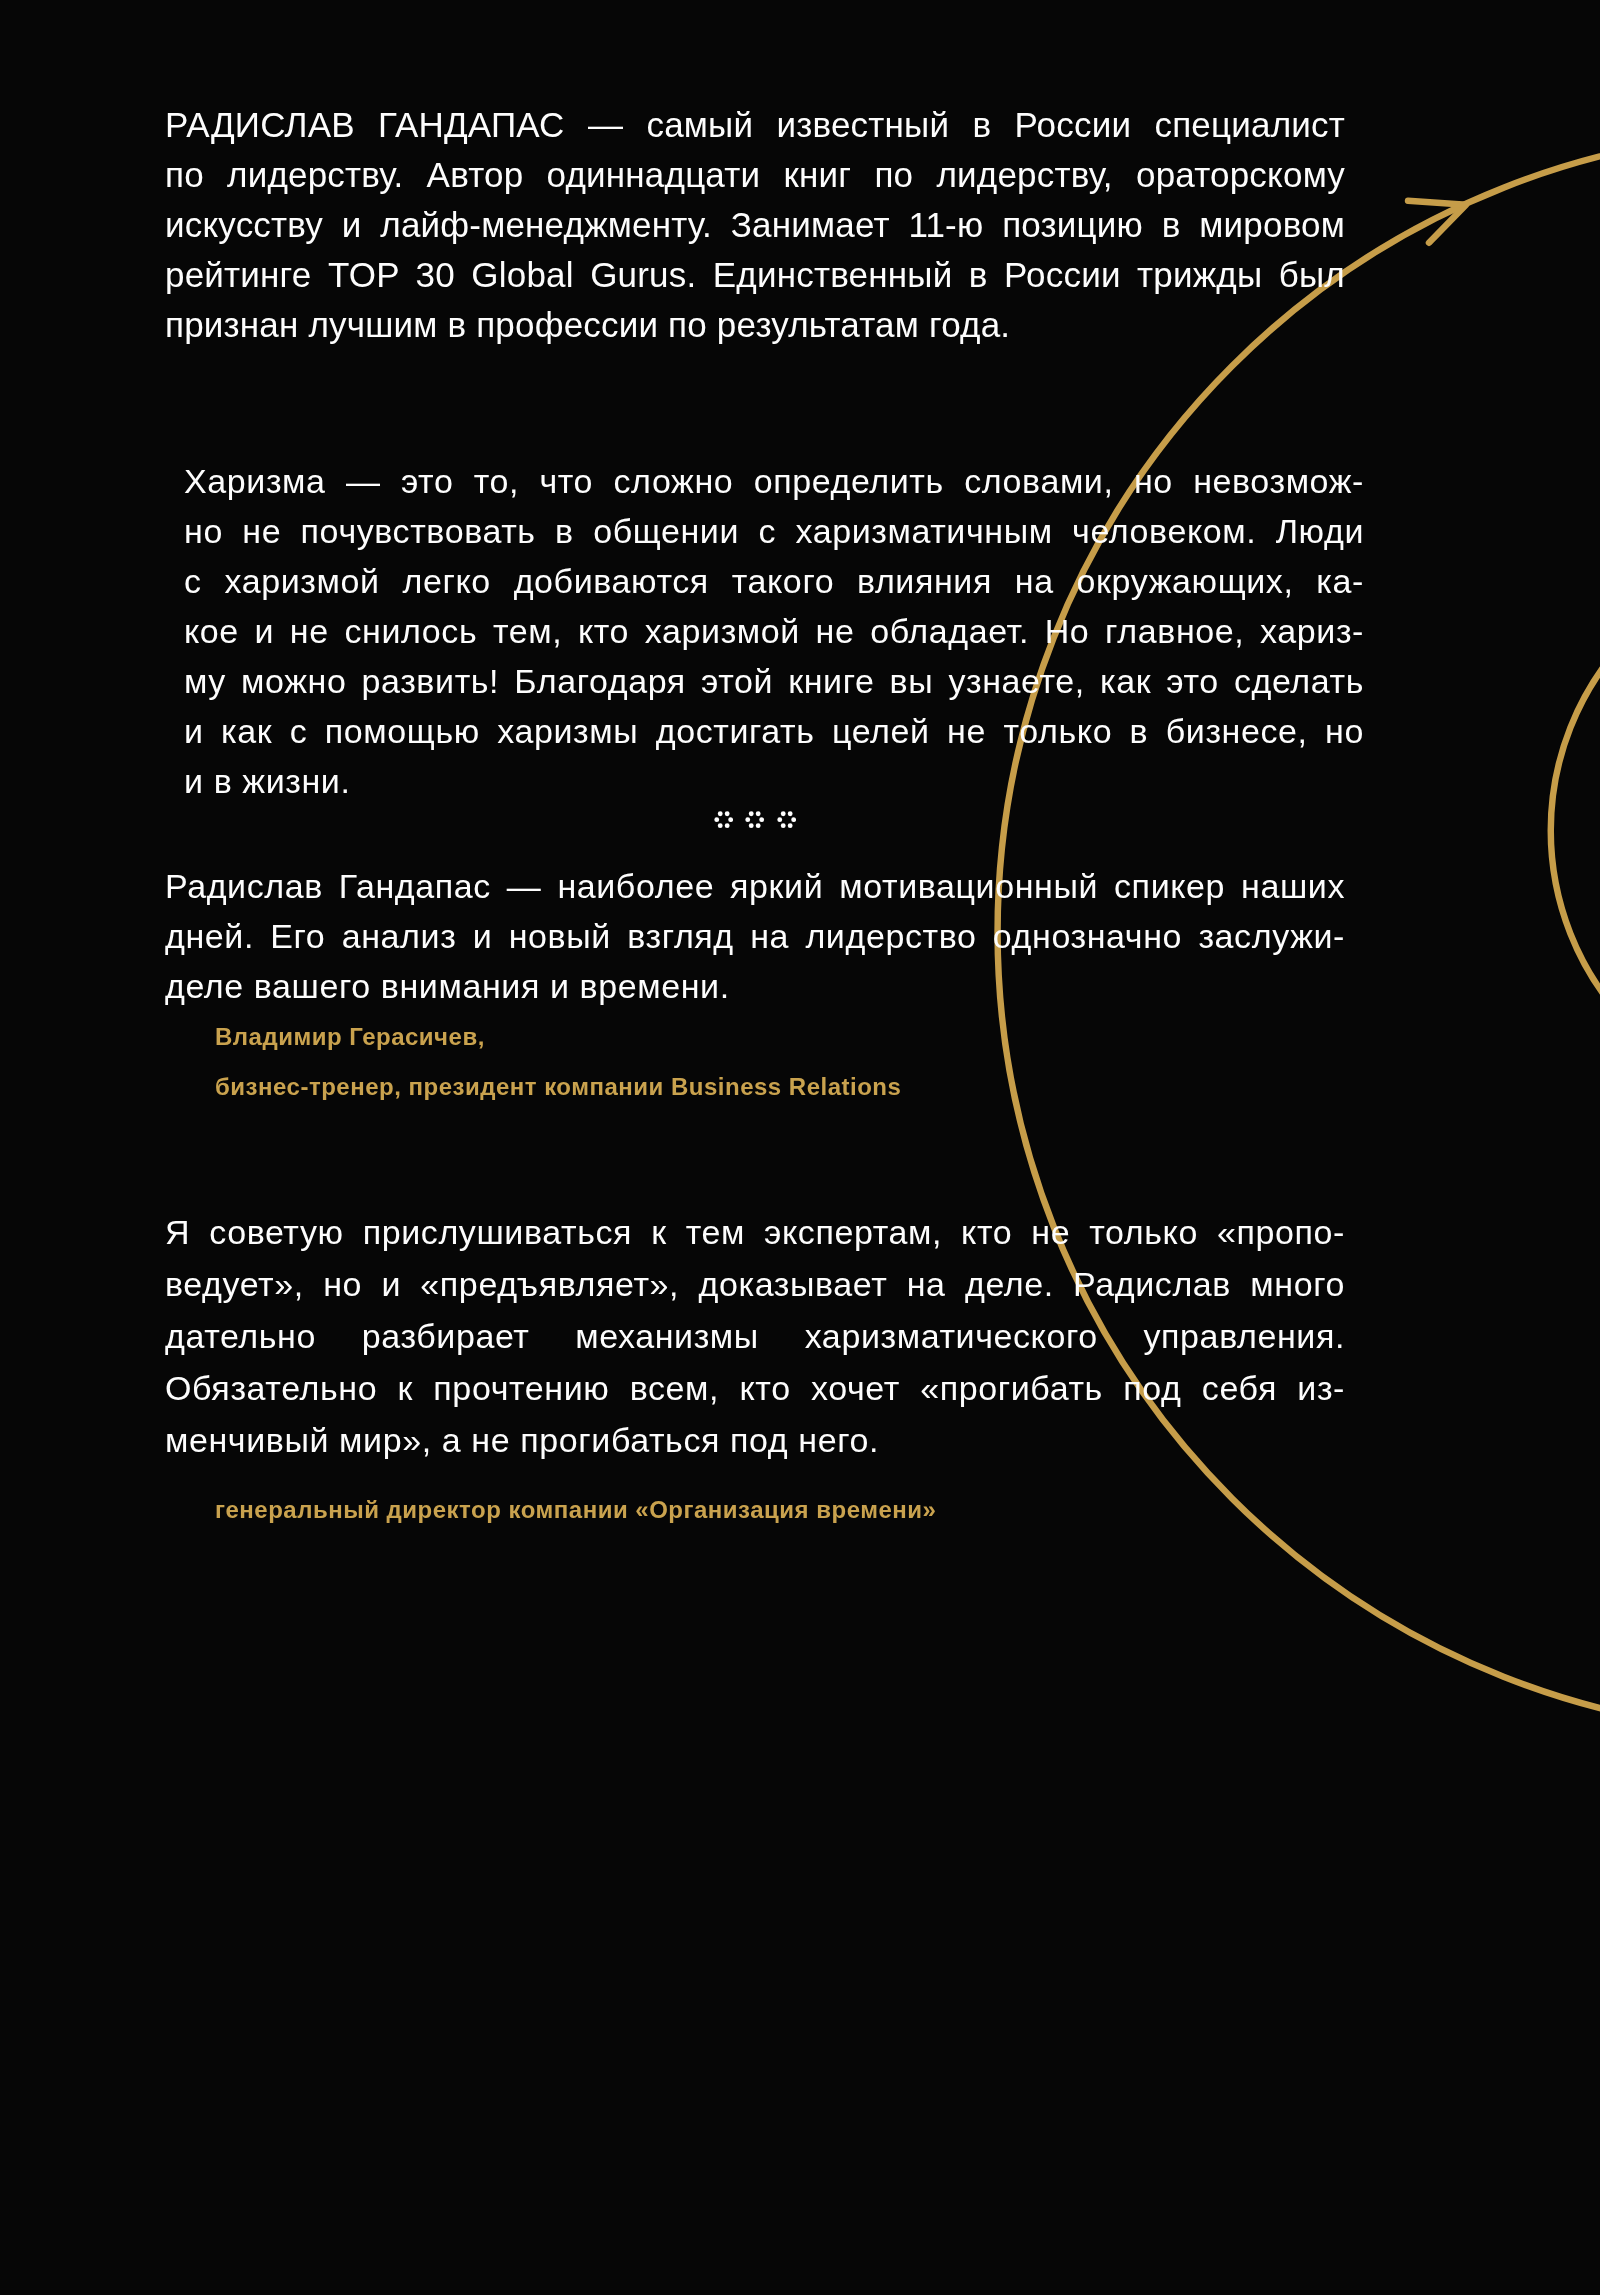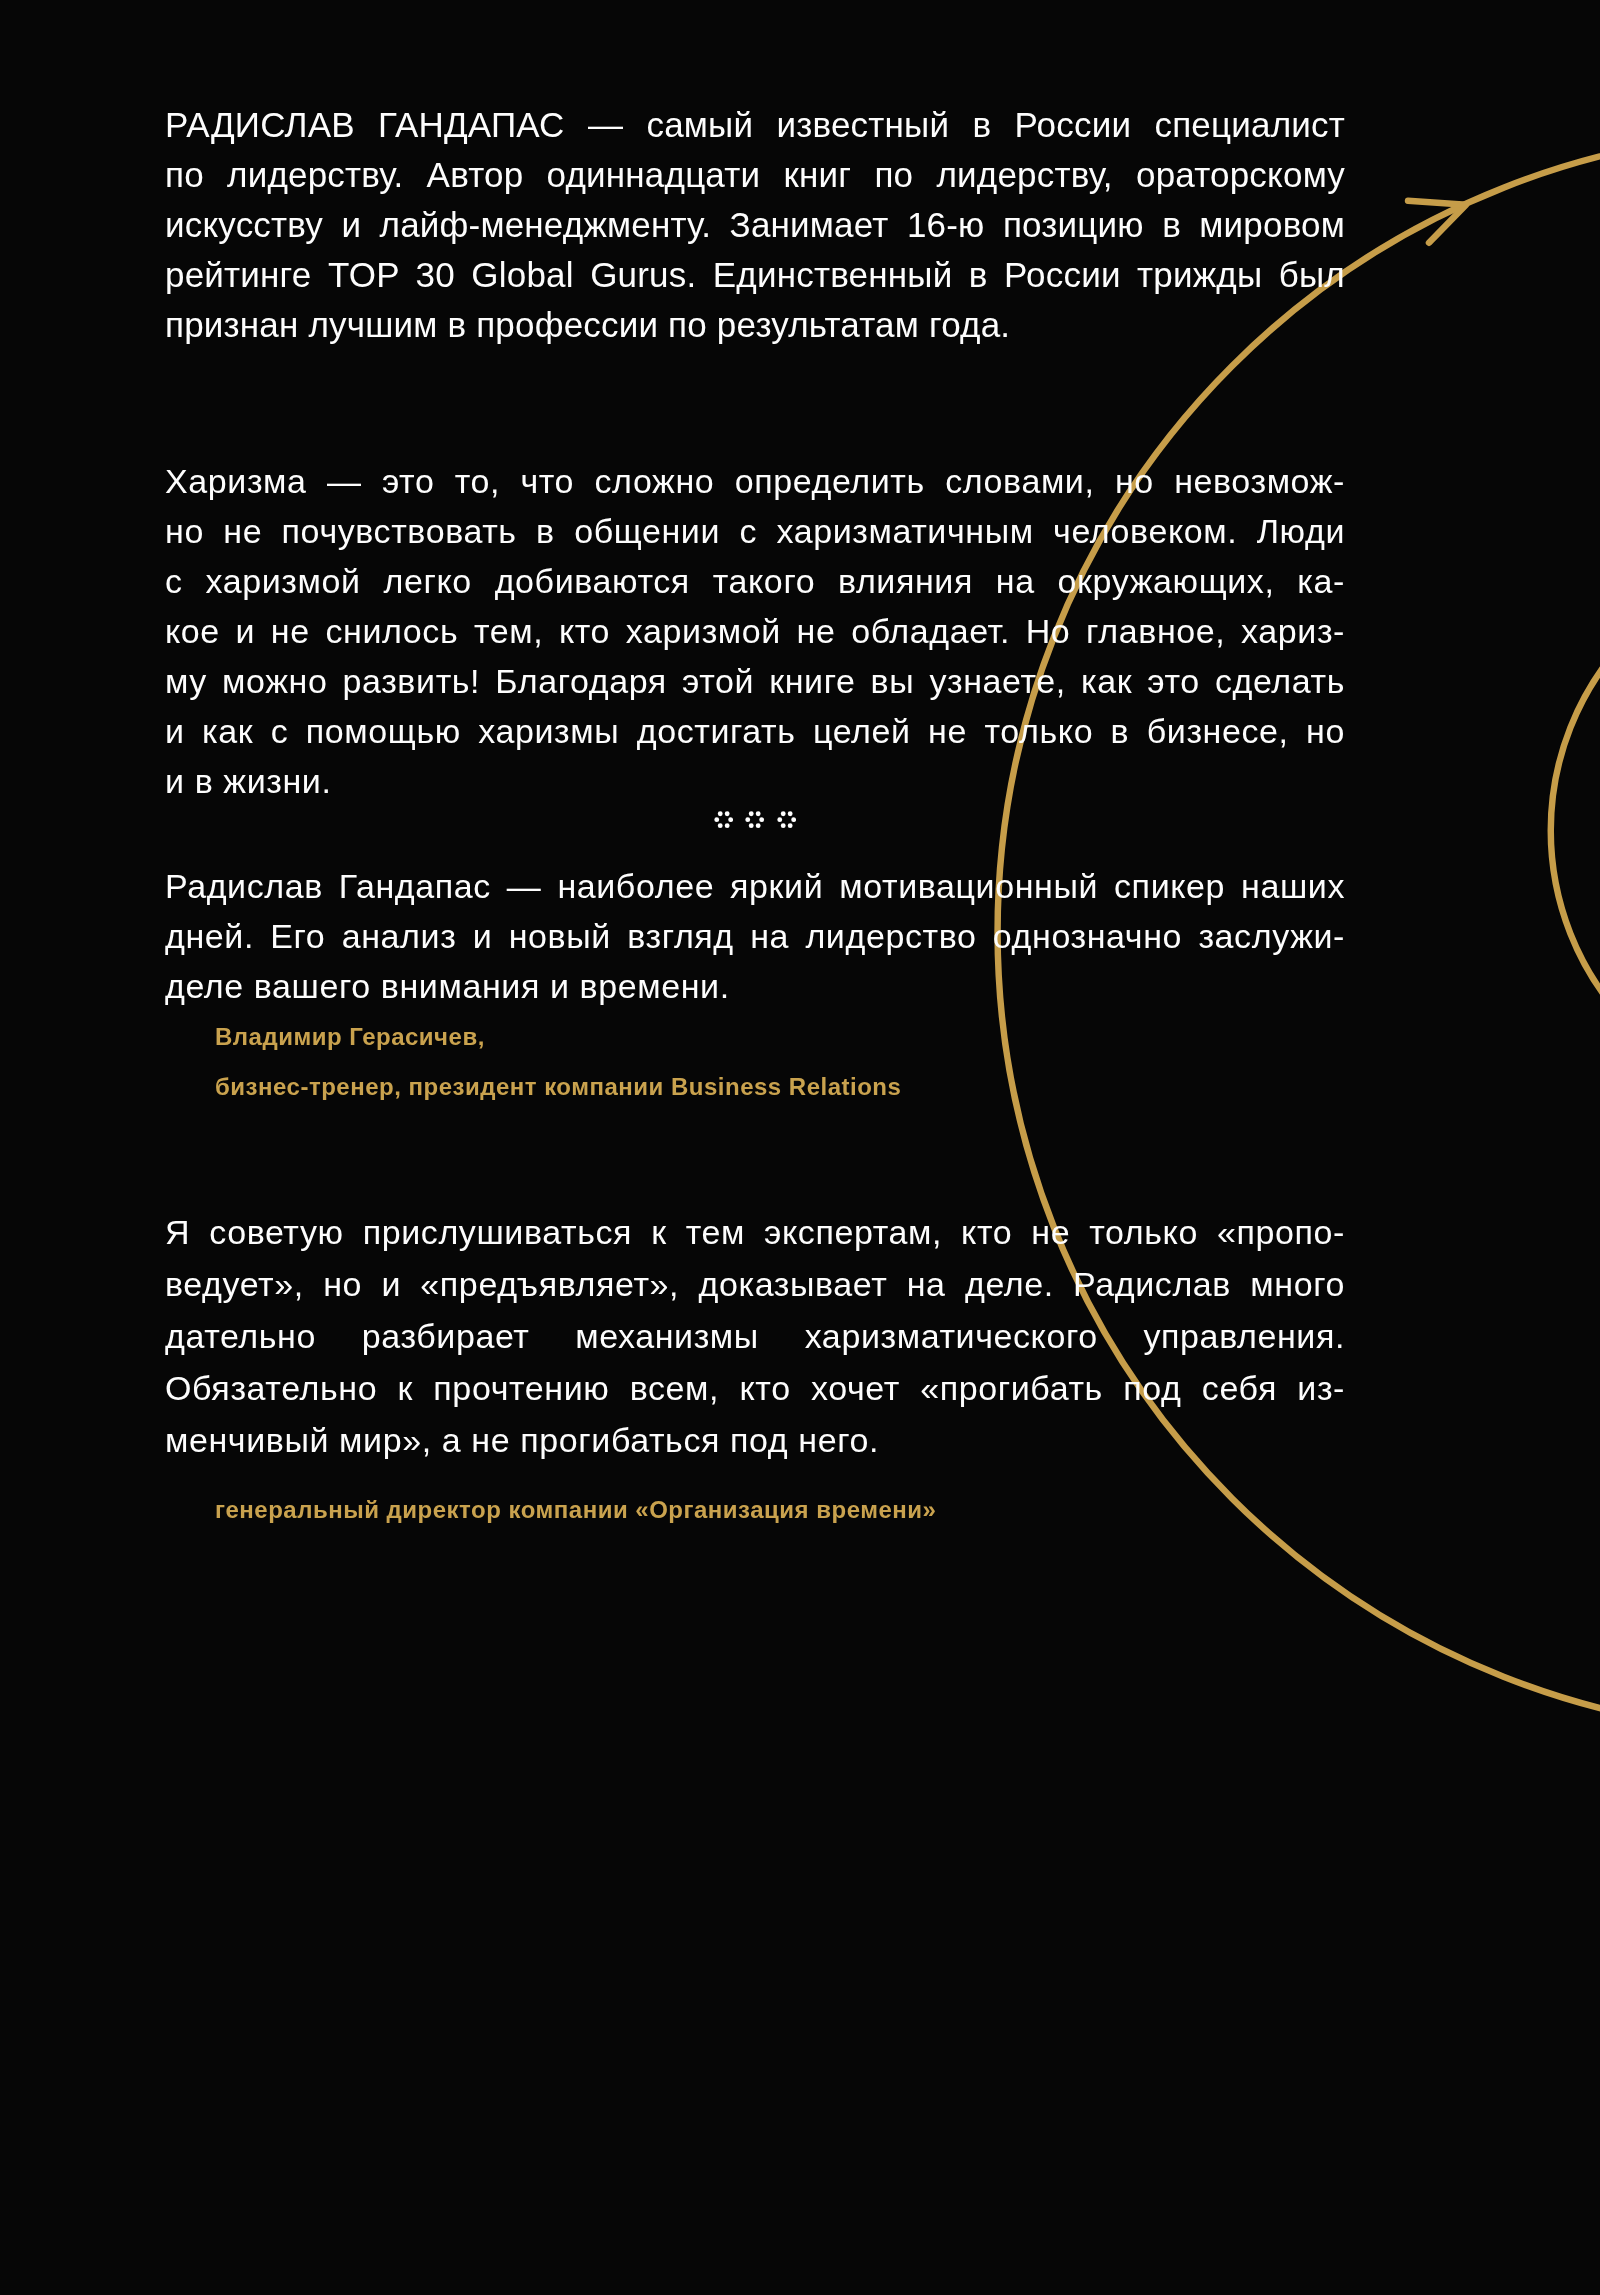--- a/index.html
+++ b/index.html
@@ -4,21 +4,21 @@
 <style>
   html,body{margin:0;padding:0;background:#060606;}
   .page{position:relative;width:1600px;height:1773px;background:#060606;overflow:hidden;
         font-family:"Liberation Sans","DejaVu Sans",sans-serif;}
   .deco{position:absolute;left:0;top:0;width:1600px;height:2295px;z-index:1;pointer-events:none;}
   .col{position:absolute;left:165px;width:1180px;z-index:2;color:#fdfdfd;}
   .line{text-align:justify;text-align-last:justify;white-space:nowrap;}
   .line.last{text-align:left;text-align-last:left;}
   .bio{top:100px;font-size:35px;line-height:50px;letter-spacing:0.2px;}
   .body-text{font-size:34px;line-height:50px;letter-spacing:0.6px;}
-  .annotation{top:456px;}
+  .annotation{top:456px;margin-left:19px;}
   .ornament-row{top:810px;display:flex;justify-content:center;gap:12px;z-index:2;}
   .florette{width:19.4px;height:19.4px;}
   .review1{top:861px;}
   .review2{top:1170px;line-height:52px;margin-top:36px;}
   .attr{position:absolute;left:215px;z-index:2;font-size:24px;line-height:50px;
         font-weight:bold;letter-spacing:0.5px;}
   .attr1{top:1012px;}
   .attr2{top:1485px;}
   .barcode-svg{position:absolute;left:0;top:1863px;width:166px;height:313px;z-index:2;}
   .barcode-digits{font-family:"DejaVu Sans","Liberation Sans",sans-serif;}
@@ -32,21 +32,21 @@
 
   <svg class="deco" viewBox="0 0 1984 2846">
     <circle cx="2230" cy="1156" r="993" fill="none" stroke="#C69D49" stroke-width="8"></circle>
     <circle cx="2270" cy="1030" r="347" fill="none" stroke="#C69D49" stroke-width="8"></circle>
     <path d="M1746 249 L1818 254 L1772 301" fill="none" stroke="#C69D49" stroke-width="8" stroke-linecap="round" stroke-linejoin="round"></path>
   </svg>
 
   <div class="col bio">
     <div class="line">РАДИСЛАВ ГАНДАПАС — самый известный в России специалист</div>
     <div class="line">по лидерству. Автор одиннадцати книг по лидерству, ораторскому</div>
-    <div class="line">искусству и лайф-менеджменту. Занимает 16-ю позицию в мировом</div>
+    <div class="line">искусству и лайф-менеджменту. Занимает 11-ю позицию в мировом</div>
     <div class="line">рейтинге TOP 30 Global Gurus. Единственный в России трижды был</div>
     <div class="line last">признан лучшим в профессии по результатам года.</div>
   </div>
 
   <div class="col body-text annotation">
     <div class="line">Харизма — это то, что сложно определить словами, но невозмож-</div>
     <div class="line">но не почувствовать в общении с харизматичным человеком. Люди</div>
     <div class="line">с харизмой легко добиваются такого влияния на окружающих, ка-</div>
     <div class="line">кое и не снилось тем, кто харизмой не обладает. Но главное, хариз-</div>
     <div class="line">му можно развить! Благодаря этой книге вы узнаете, как это сделать</div>

